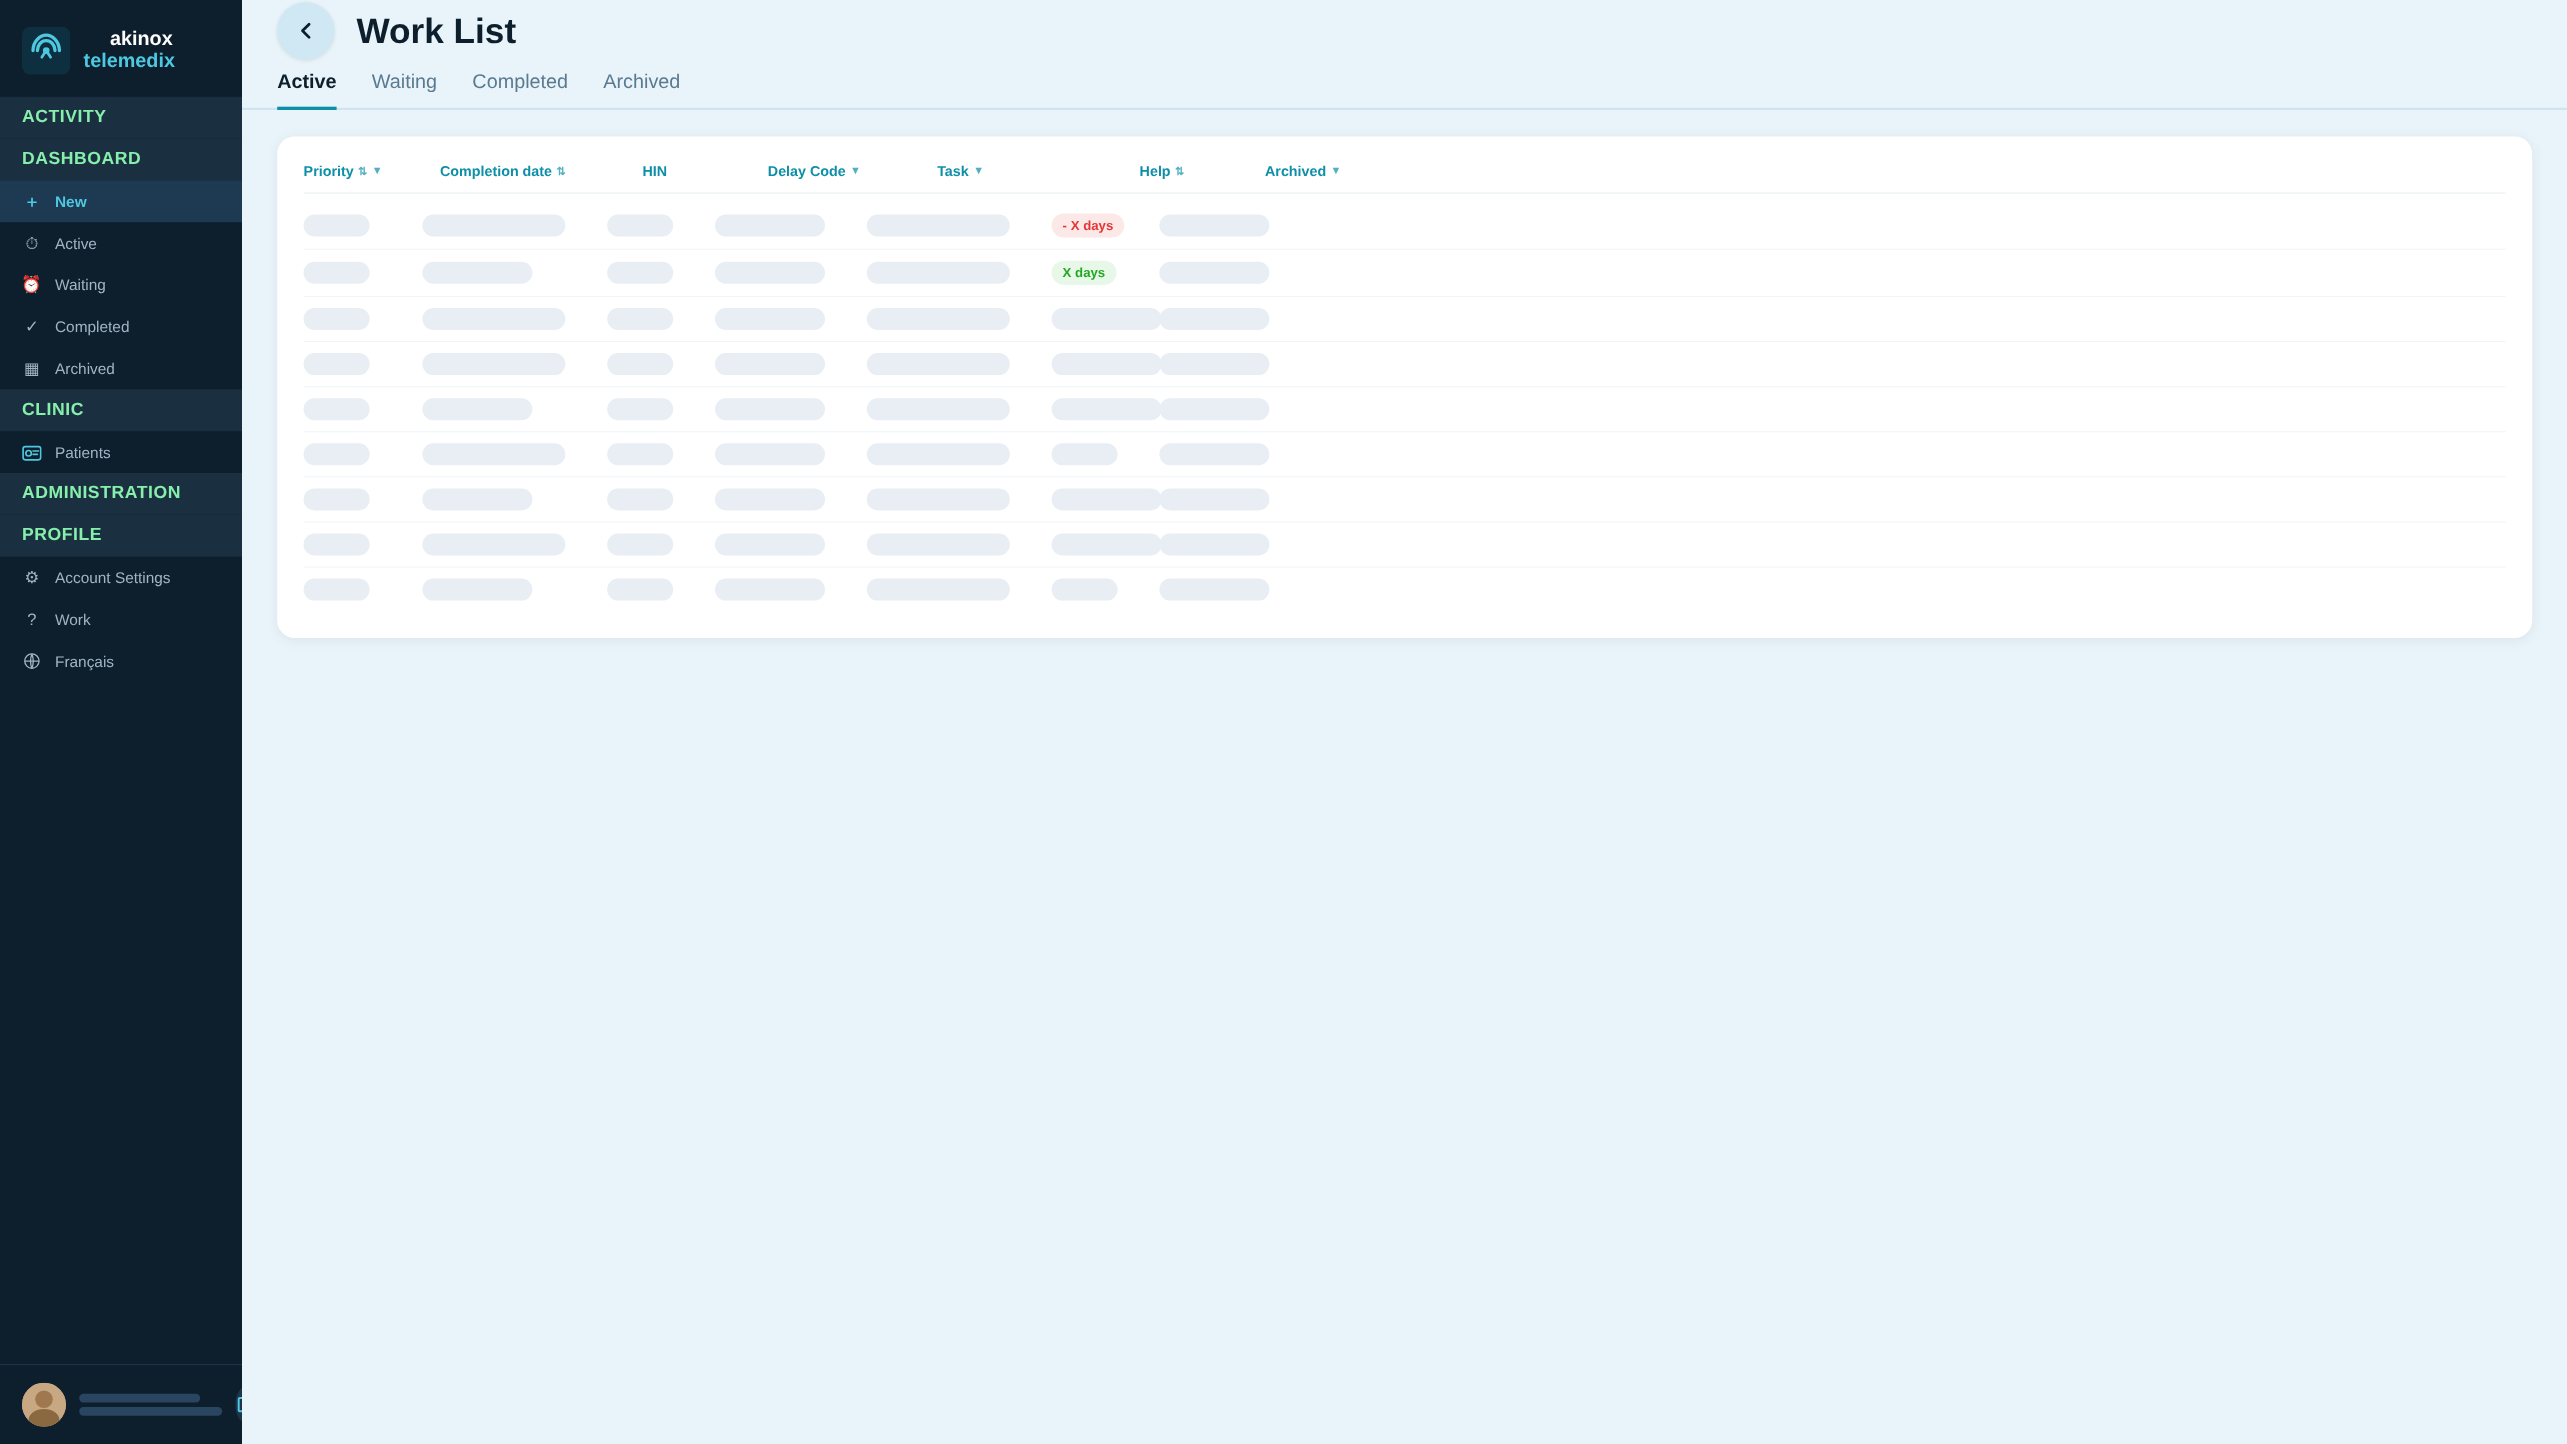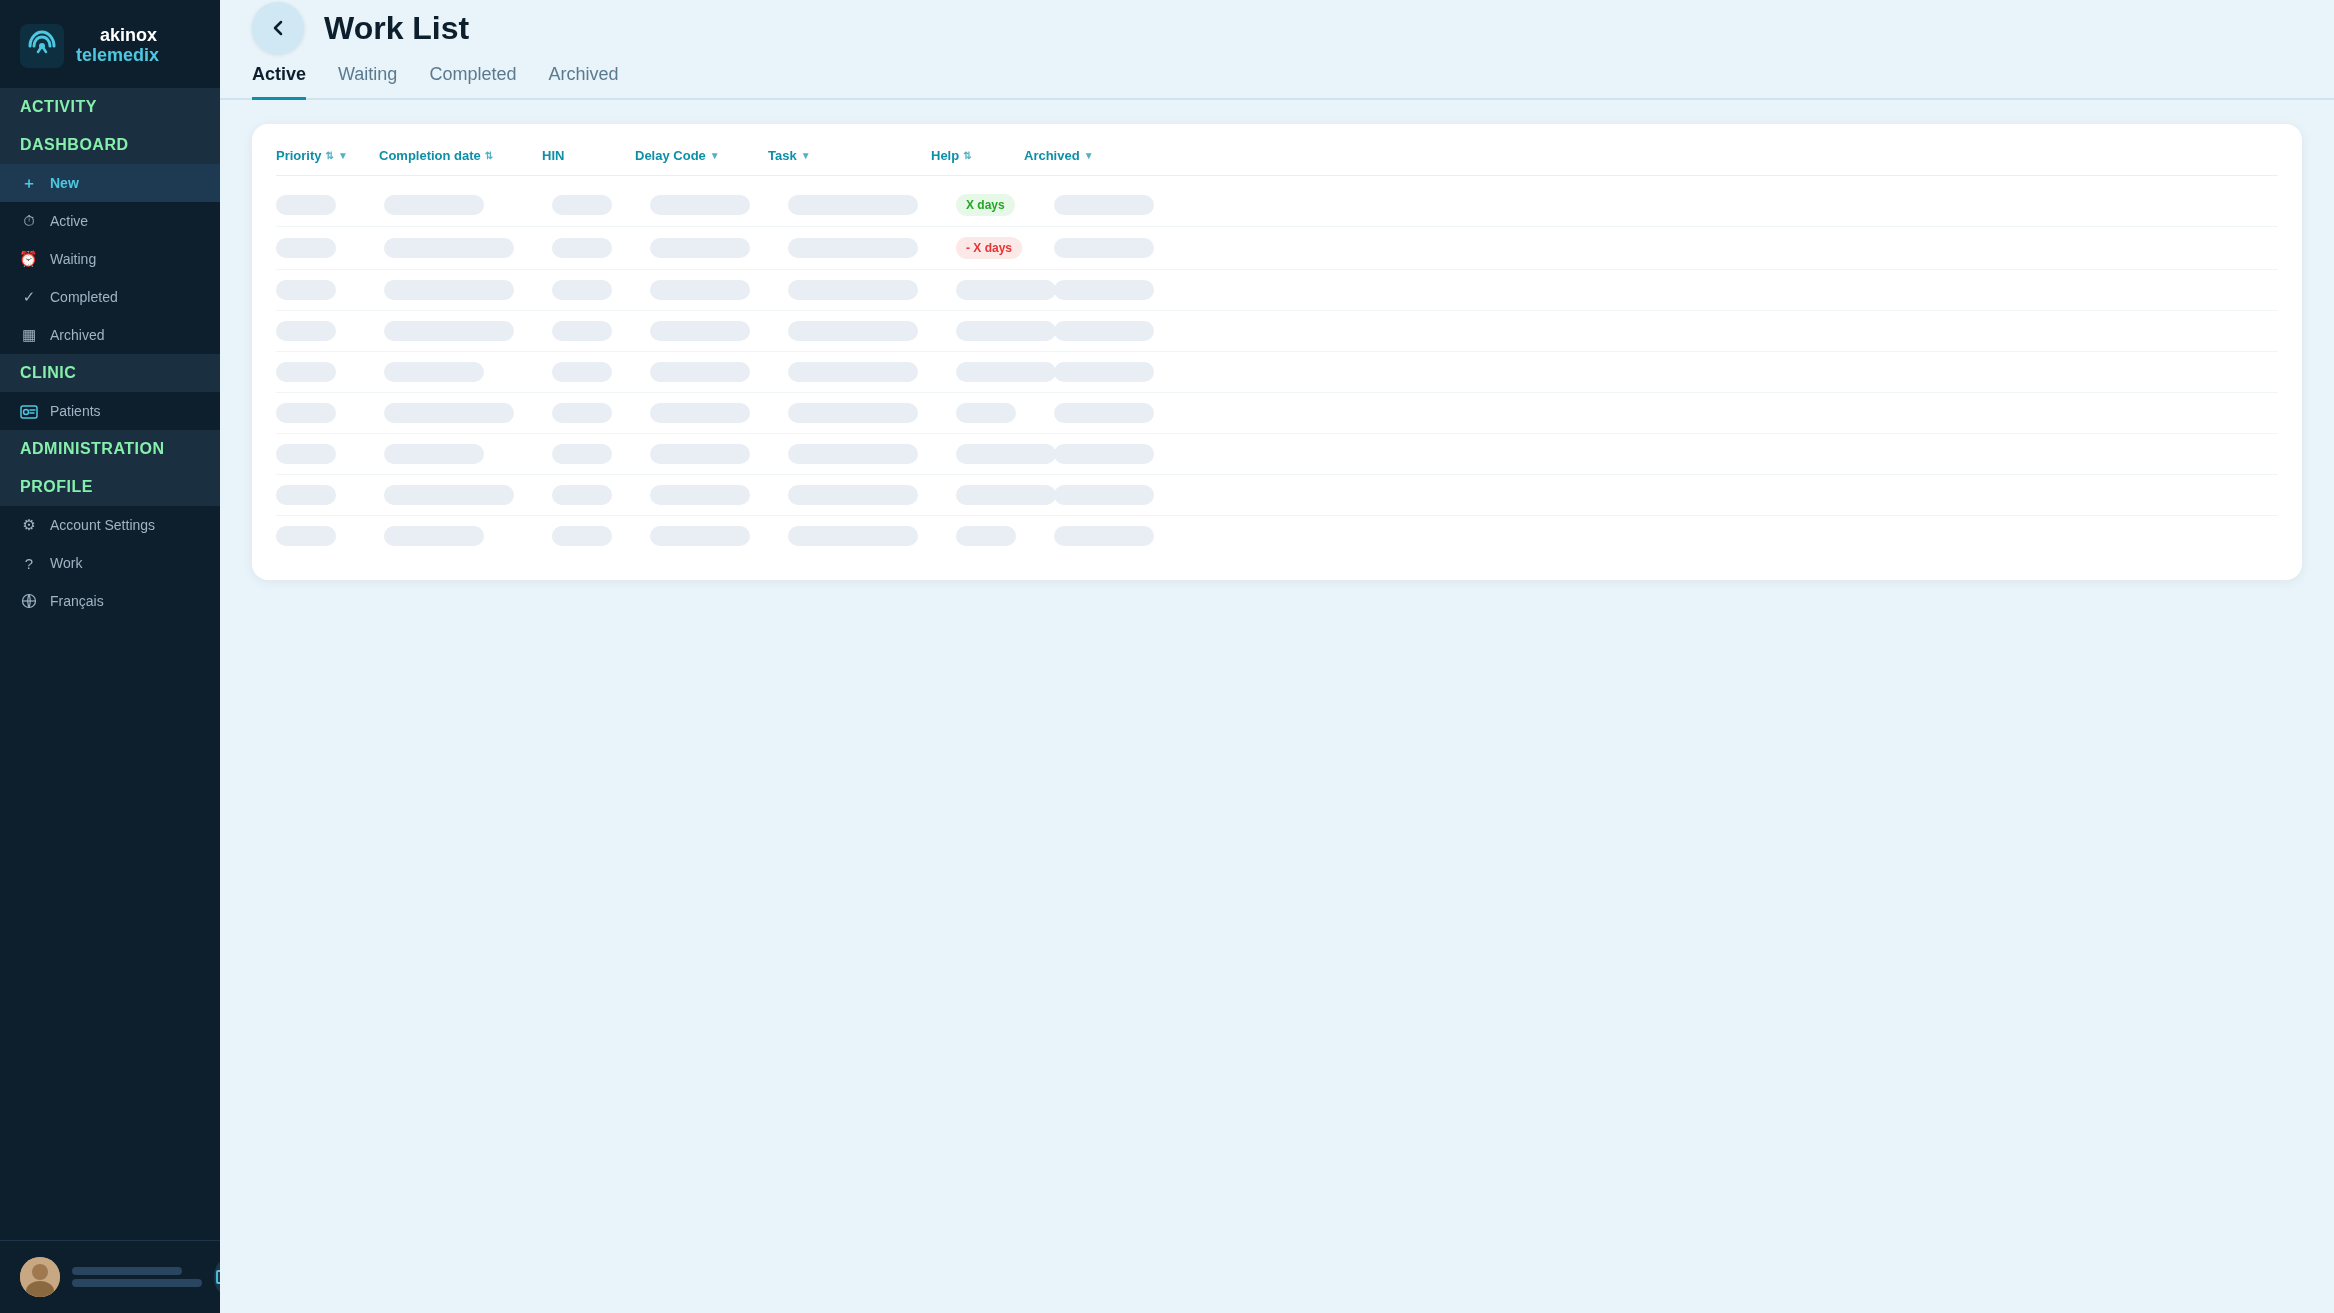--- a/index.html
+++ b/index.html
@@ -224,21 +224,21 @@
     .table-card {
       background: #fff;
       border-radius: 16px;
       padding: 24px;
       box-shadow: 0 2px 12px rgba(0,0,0,0.06);
     }
 
     .table-header {
       display: grid;
       grid-template-columns: 100px 160px 90px 130px 160px 90px 140px;
-      gap: 3px;
+      gap: 24px;
       padding-bottom: 12px;
       border-bottom: 1px solid #e8f0f5;
       margin-bottom: 8px;
     }
 
     .col-header {
       font-size: 13px;
       font-weight: 700;
       color: #0d8fa8;
       display: flex;
@@ -445,20 +445,44 @@
           <span>Archived</span>
           <span class="sort-icon">▼</span>
         </div>
       </div>
 
       <div class="table-row">
         <div>
             <div class="cell-skeleton sm"></div>
           </div>
         <div>
+            <div class="cell-skeleton lg"></div>
+          </div>
+        <div>
+            <div class="cell-skeleton sm"></div>
+          </div>
+        <div>
+            <div class="cell-skeleton md"></div>
+          </div>
+        <div>
+            <div class="cell-skeleton lg"></div>
+          </div>
+        <div>
+          <span class="delay-badge negative">- X days</span>
+        </div>
+        <div>
+            <div class="cell-skeleton md"></div>
+          </div>
+      </div>
+
+      <div class="table-row">
+        <div>
+            <div class="cell-skeleton sm"></div>
+          </div>
+        <div>
             <div class="cell-skeleton md"></div>
           </div>
         <div>
             <div class="cell-skeleton sm"></div>
           </div>
         <div>
             <div class="cell-skeleton md"></div>
           </div>
         <div>
             <div class="cell-skeleton lg"></div>
@@ -481,44 +505,20 @@
         <div>
             <div class="cell-skeleton sm"></div>
           </div>
         <div>
             <div class="cell-skeleton md"></div>
           </div>
         <div>
             <div class="cell-skeleton lg"></div>
           </div>
         <div>
-          <span class="delay-badge negative">- X days</span>
-        </div>
-        <div>
-            <div class="cell-skeleton md"></div>
-          </div>
-      </div>
-
-      <div class="table-row">
-        <div>
-            <div class="cell-skeleton sm"></div>
-          </div>
-        <div>
-            <div class="cell-skeleton lg"></div>
-          </div>
-        <div>
-            <div class="cell-skeleton sm"></div>
-          </div>
-        <div>
-            <div class="cell-skeleton md"></div>
-          </div>
-        <div>
-            <div class="cell-skeleton lg"></div>
-          </div>
-        <div>
             <div class="cell-skeleton md"></div>
           </div>
         <div>
             <div class="cell-skeleton md"></div>
           </div>
       </div>
       <div class="table-row">
         <div>
             <div class="cell-skeleton sm"></div>
           </div>

